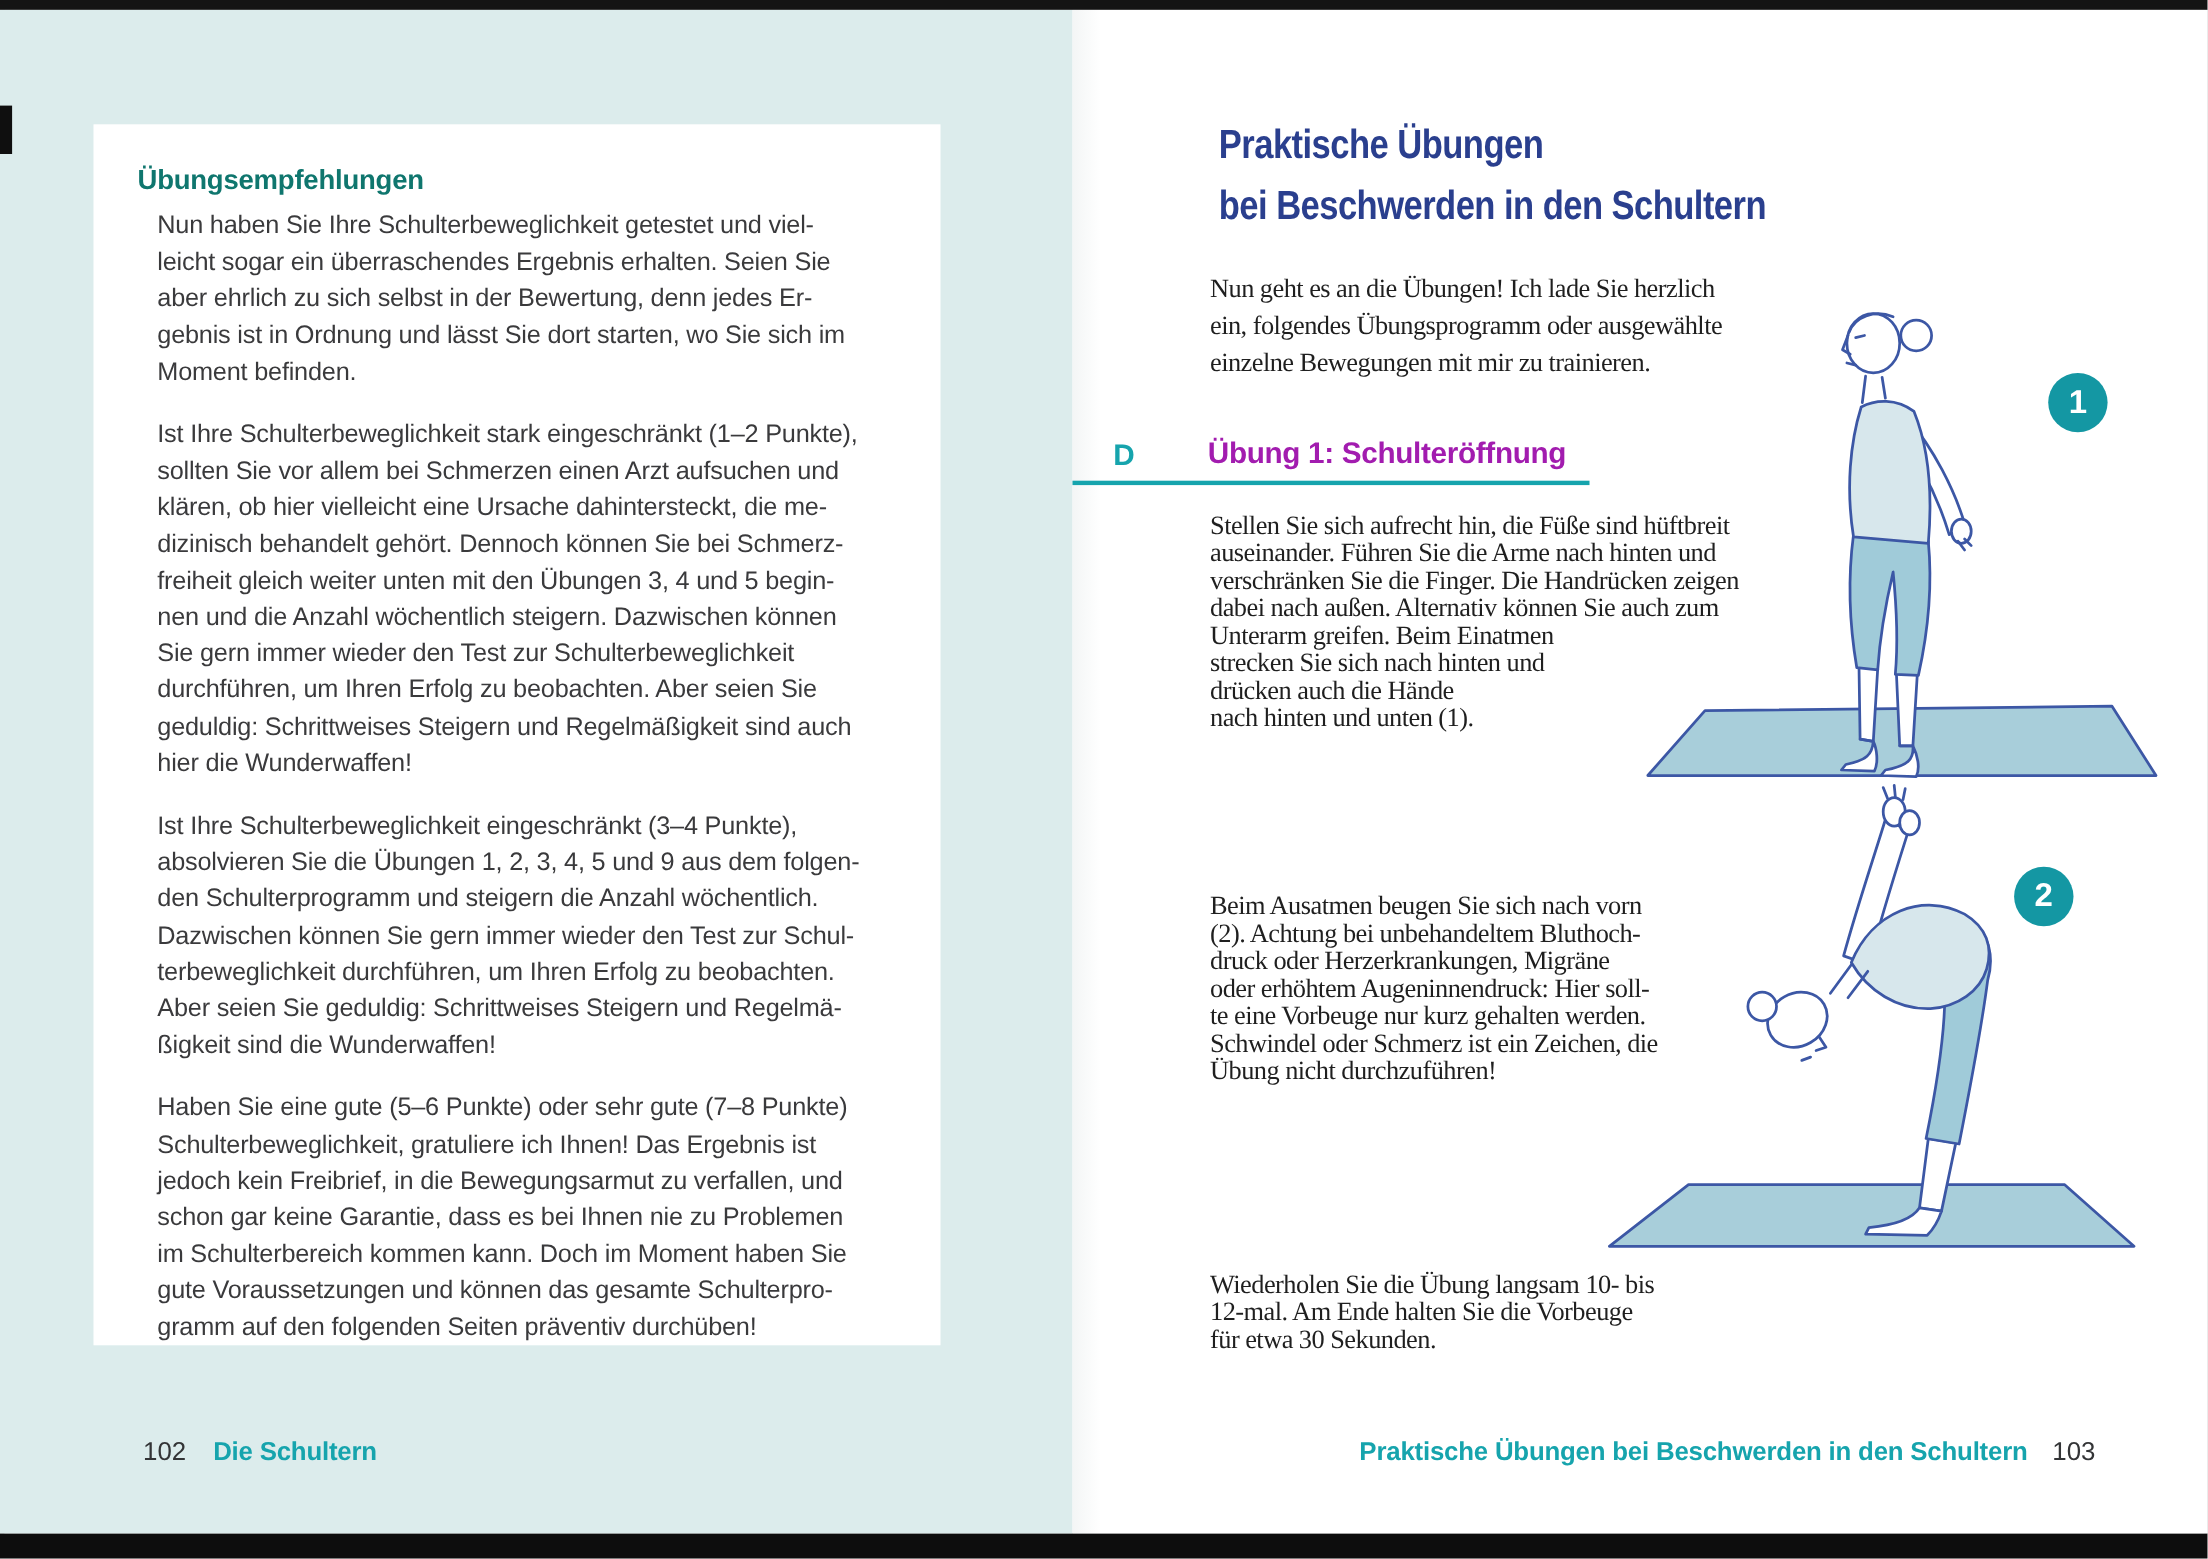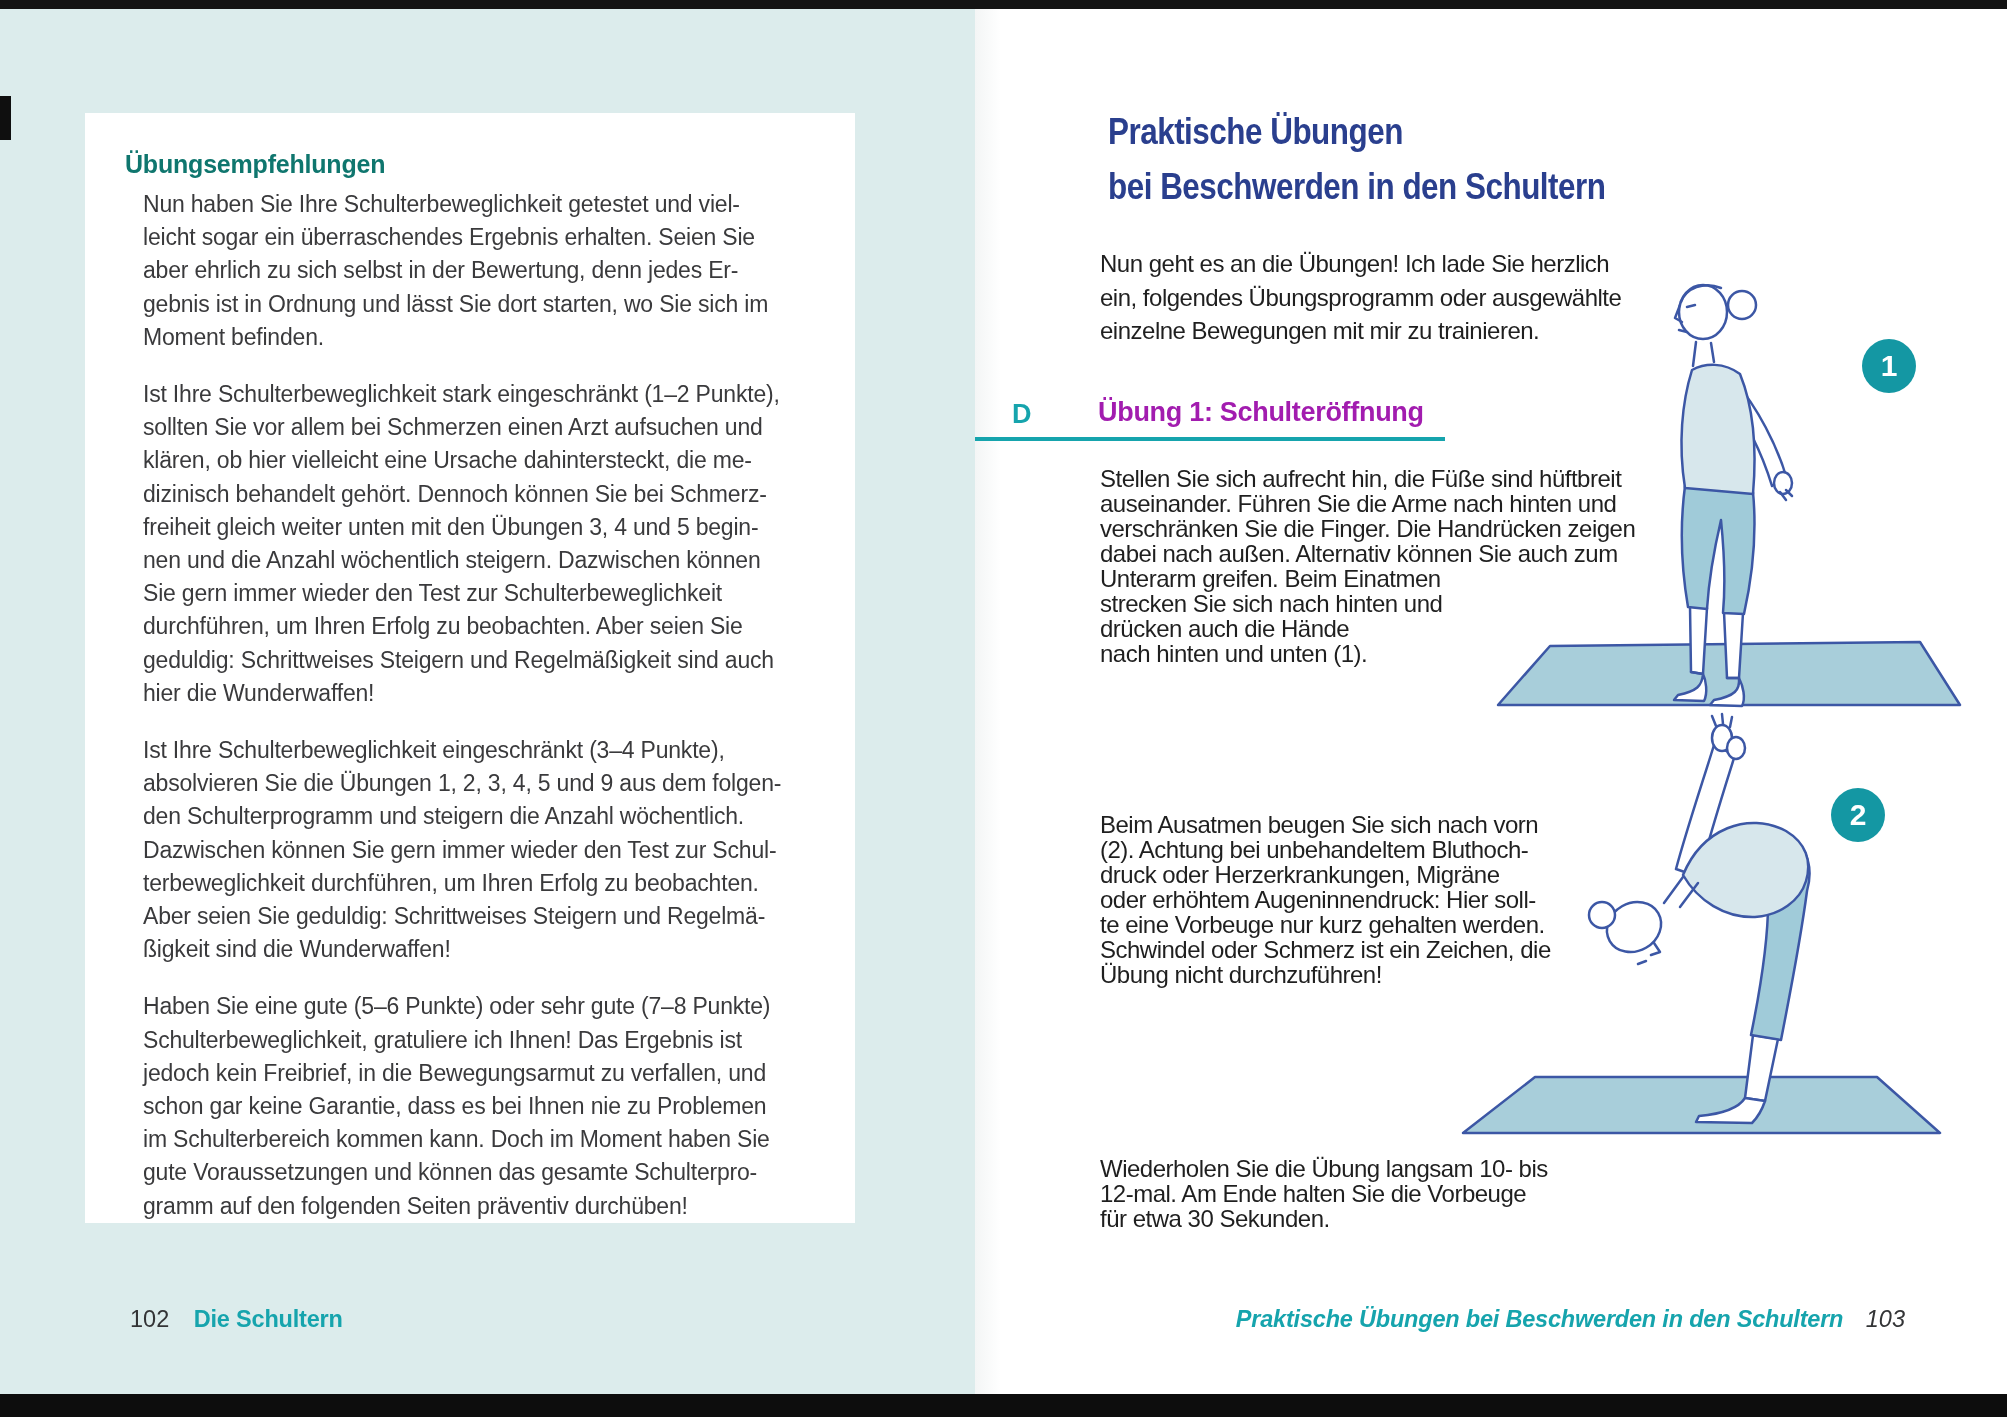--- a/index.html
+++ b/index.html
@@ -2,21 +2,21 @@
 <html><head>
 <meta charset="utf-8">
 <style>
   html,body{margin:0;padding:0;}
   body{
     width:2007px;height:1417px;position:relative;overflow:hidden;
     background:#ffffff;font-family:"Liberation Sans",sans-serif;
   }
   .abs{position:absolute;}
   .pre{white-space:pre;}
-  .serif{font-family:Liberation Sans, sans-serif;color:#1f1f1f;}
+  .serif{font-family:Liberation Serif, serif;color:#1f1f1f;}
 
   
   .bar-top{left:0;top:0;width:2007px;height:9px;background:#141414;}
   .bar-bottom{left:0;top:1394px;width:2007px;height:23px;background:#0d0d0d;}
   .edge-left{left:0;top:9px;width:4px;height:1385px;background:rgba(20,20,20,.55);}
   .edge-right{left:2004px;top:9px;width:3px;height:1385px;background:rgba(20,20,20,.35);}
   .notch{left:0;top:96px;width:11px;height:44px;background:#0f0f0f;}
 
   
   .page-left-bg{left:0;top:9px;width:975px;height:1385px;background:#dcecec;}
@@ -37,21 +37,21 @@
   .title{left:1108px;top:104px;font-size:37px;line-height:55px;font-weight:bold;color:#2a3f8e;
     letter-spacing:-.6px;transform:scaleX(.85);transform-origin:left top;}
   .intro{left:1100px;top:247px;font-size:24px;line-height:33.5px;letter-spacing:-.5px;}
   .ex-marker{left:1012px;top:399px;font-size:27px;font-weight:bold;color:#16a4ad;}
   .ex-heading{left:1098px;top:397px;font-size:27px;font-weight:bold;color:#a21caf;letter-spacing:-.3px;}
   .rule{left:975px;top:437px;width:470px;height:4px;background:#16a4ad;}
   .step{font-size:24px;line-height:25px;letter-spacing:-.5px;}
   .step1{left:1100px;top:466px;}
   .step2{left:1100px;top:812px;}
   .step3{left:1100px;top:1156px;}
-  .footer-right{right:102px;top:1306px;font-size:23.5px;text-align:right;font-style:italic;}
+  .footer-right{right:102px;top:1306px;font-size:23.5px;text-align:right;}
   .footer-right .chap{color:#16a4ad;font-weight:bold;letter-spacing:-.2px;}
   .footer-right .num{color:#333436;margin-left:16px;}
 
   .badge{width:54px;height:54px;border-radius:50%;background:#1497a3;color:#fff;
     display:flex;align-items:center;justify-content:center;font-size:30px;font-weight:bold;}
   .badge1{left:1862px;top:339px;}
   .badge2{left:1831px;top:788px;}
 </style>
 </head>
 <body>

